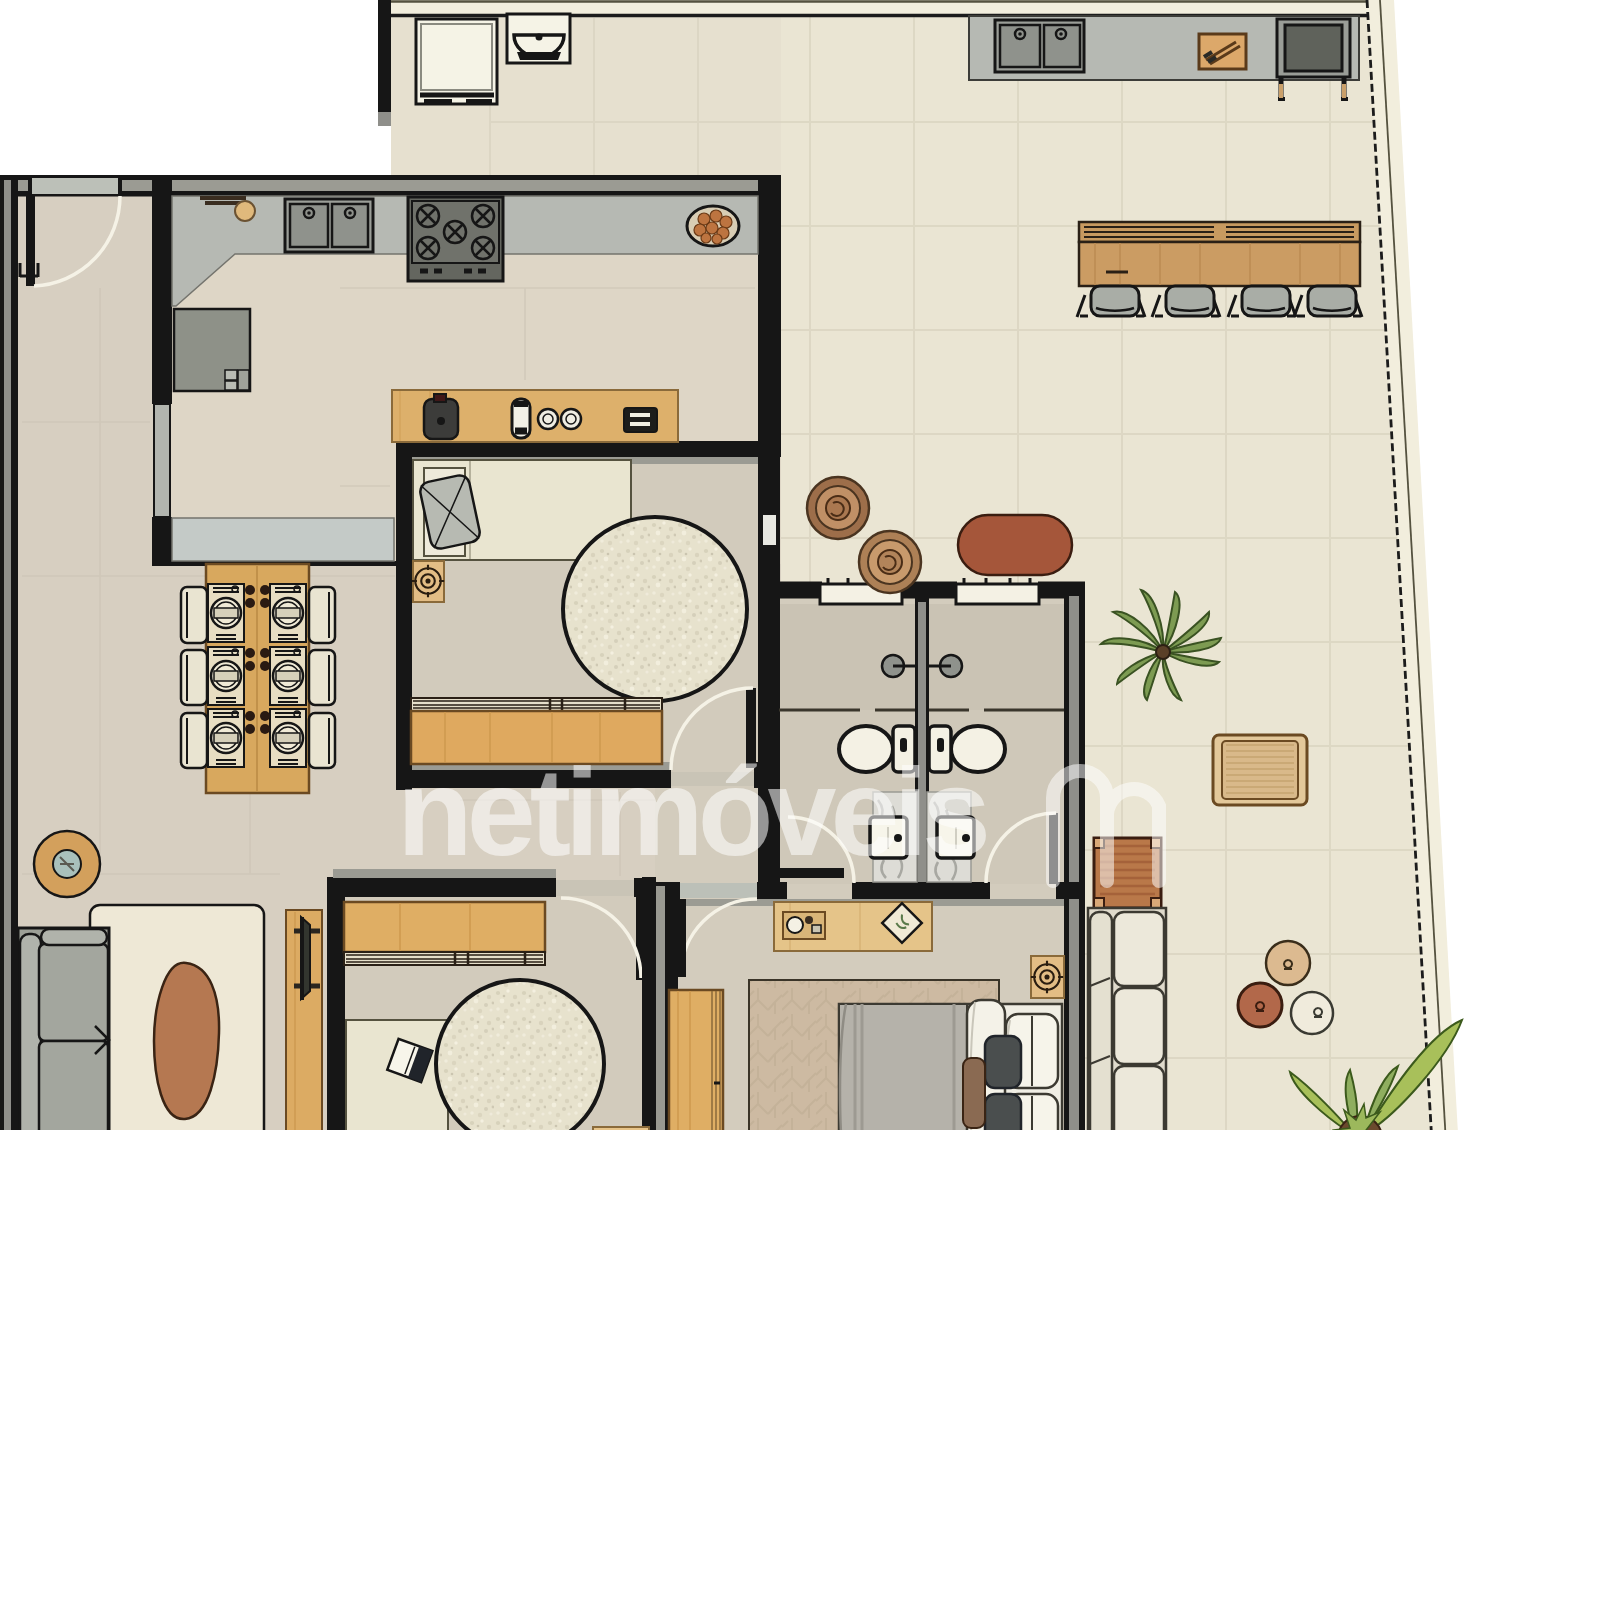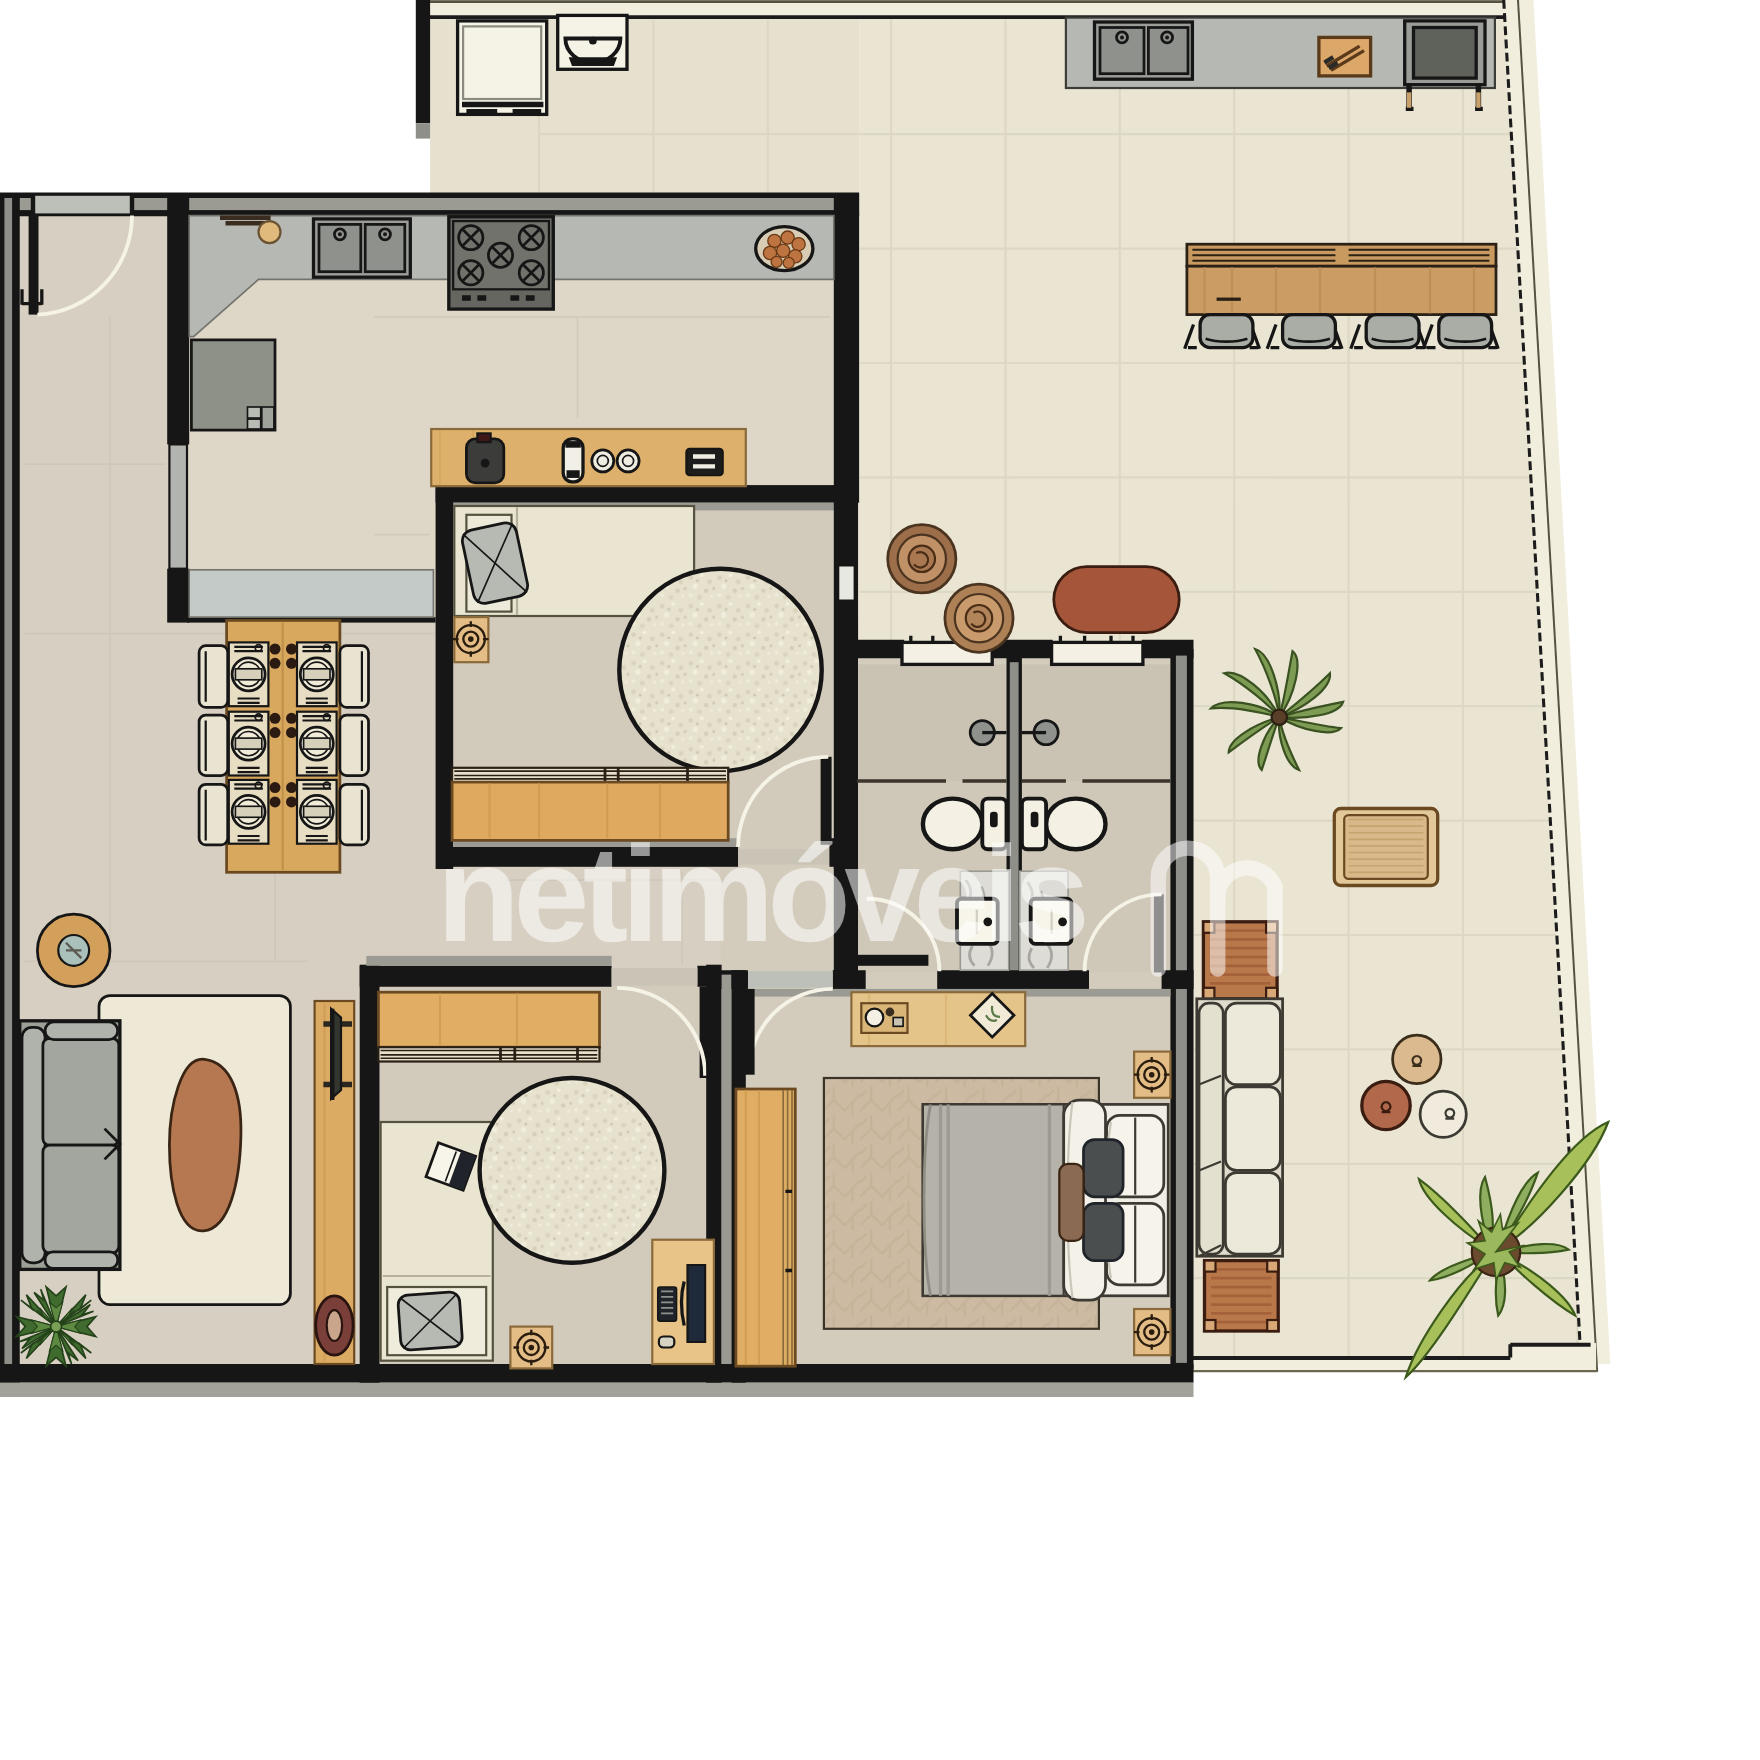--- a/index.html
+++ b/index.html
@@ -1,17 +1,17 @@
 <!DOCTYPE html>
 <html><head>
 <meta charset="utf-8">
 <title>Floorplan</title>
 <style>
   html,body{margin:0;padding:0;background:#ffffff;}
-  #page{width:1600px;height:1600px;position:relative;font-family:"Liberation Sans", sans-serif;}
+  #page{width:1600px;height:1130px;position:relative;font-family:"Liberation Sans", sans-serif;}
   svg{display:block;}
 </style>
 </head>
 <body>
 <div id="page">
 <svg width="1600" height="1600" viewBox="0 0 1600 1600">
 <defs>
   <pattern id="speckle" width="26" height="26" patternUnits="userSpaceOnUse">
     <rect width="26" height="26" fill="#e7e2cd"></rect>
     <circle cx="4" cy="5" r="2.1" fill="#d7d2bb"></circle>

